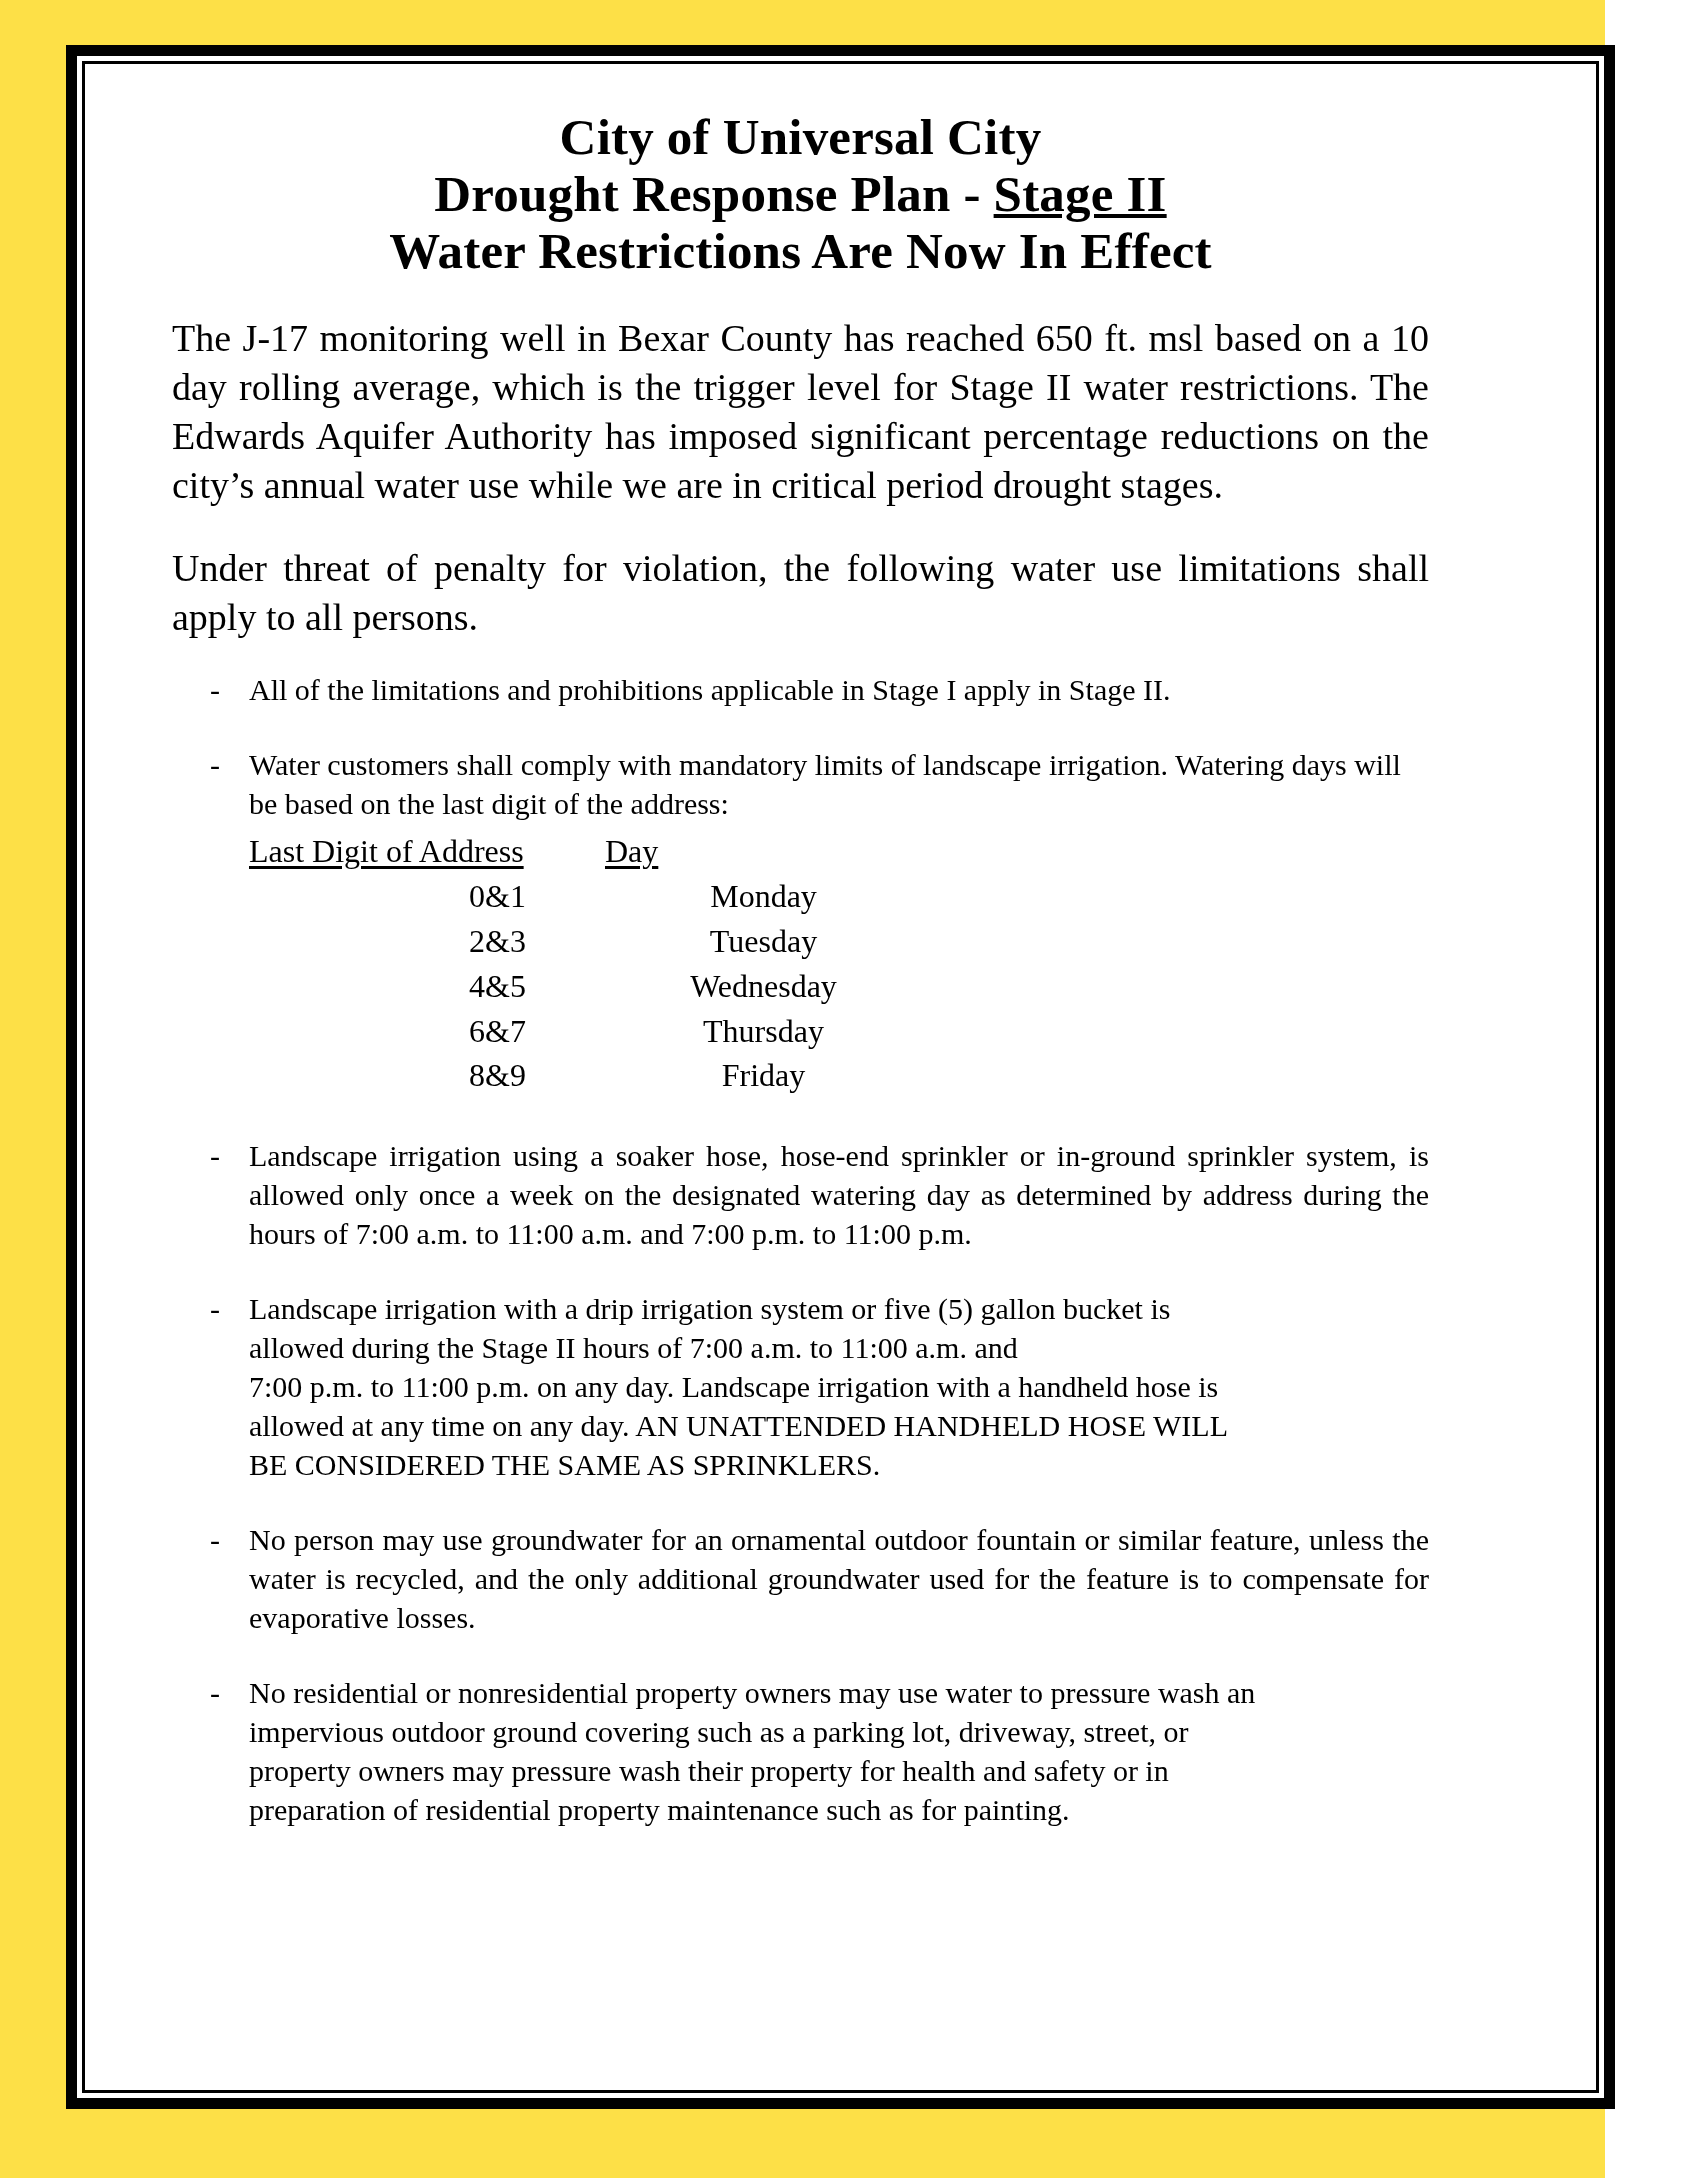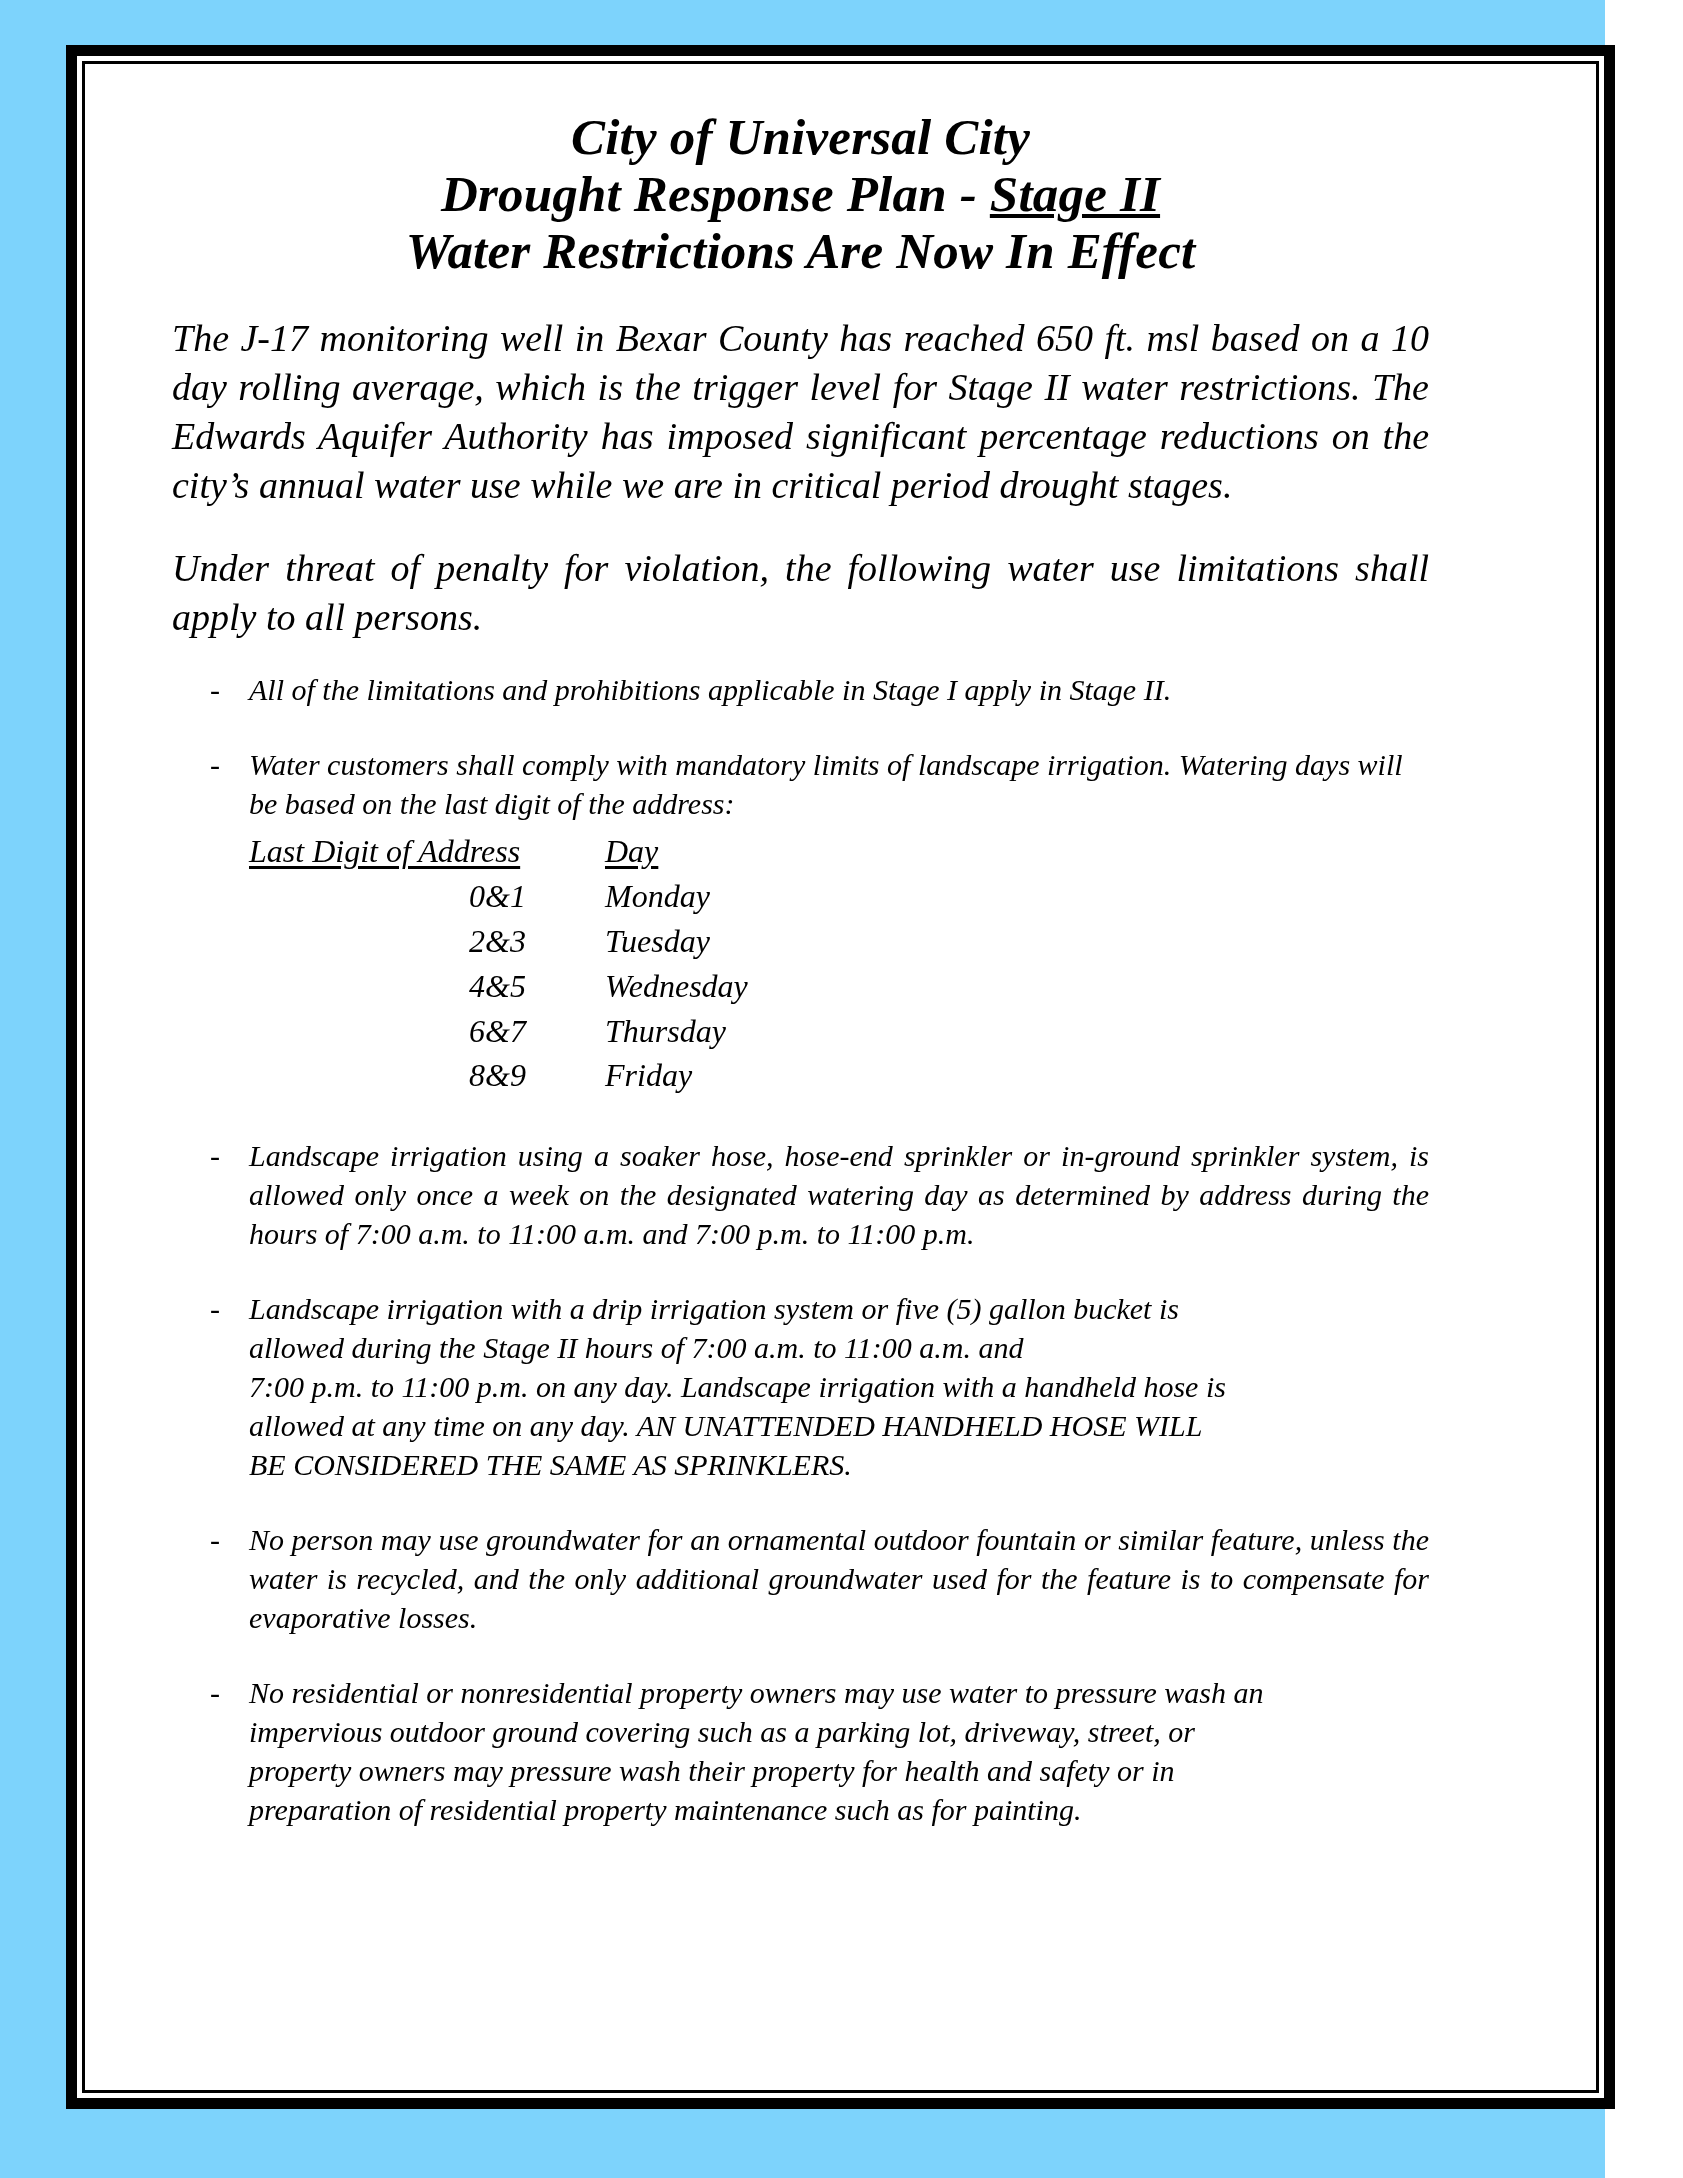--- a/index.html
+++ b/index.html
@@ -15,22 +15,21 @@
     overflow: hidden;
   }
 
   
   .page {
     position: absolute;
     left: 0;
     top: 0;
     width: 1605px;
     height: 2178px;
-    background: #7dd3fc;
-    font-style: italic;
+    background: #fde047;
   }
   .frame-outer {
     position: absolute;
     left: 66px;
     top: 45px;
     width: 1549px;
     height: 2064px;
     border: 11px solid #000000;
     box-sizing: border-box;
     background: #ffffff;
@@ -133,21 +132,21 @@
     text-decoration-thickness: 2.5px;
     text-underline-offset: 4px;
   }
   .sch-digit {
     text-align: right;
     padding-right: 79px !important;
     padding-left: 0 !important;
     width: 277px;
   }
   .sch-day {
-    text-align: left;
+    text-align: center;
     width: 317px;
   }
 </style>
 </head>
 <body>
 
 <div class="page">
   <div class="frame-outer">
     <div class="frame-inner"></div>
   </div>

